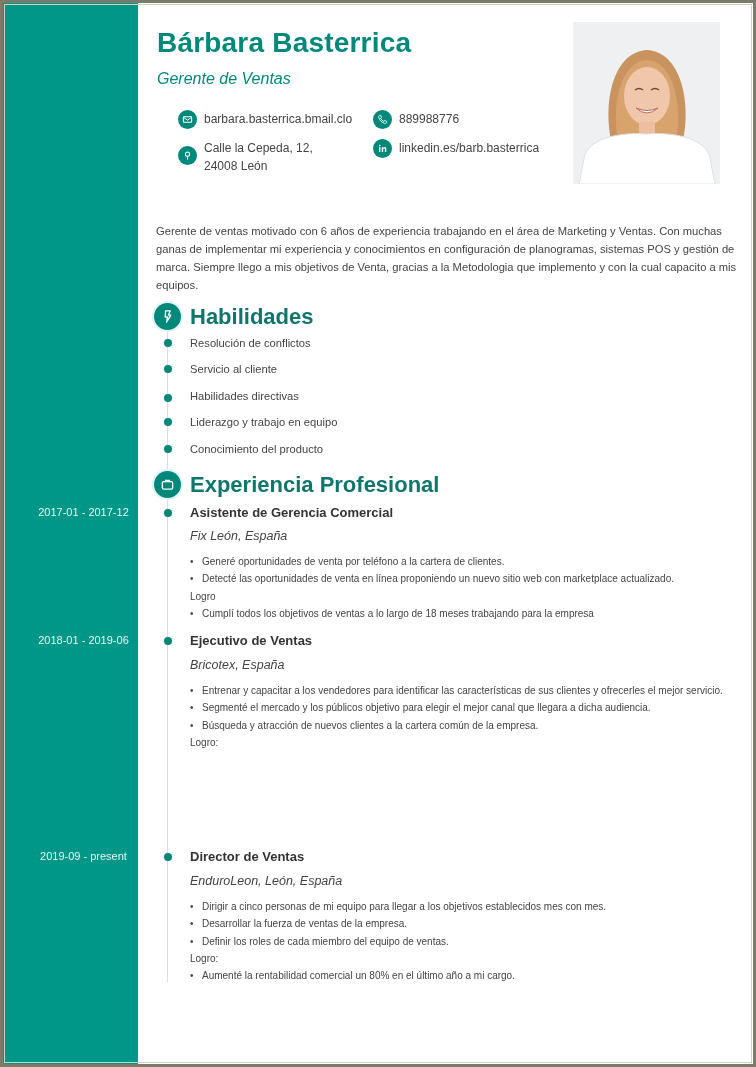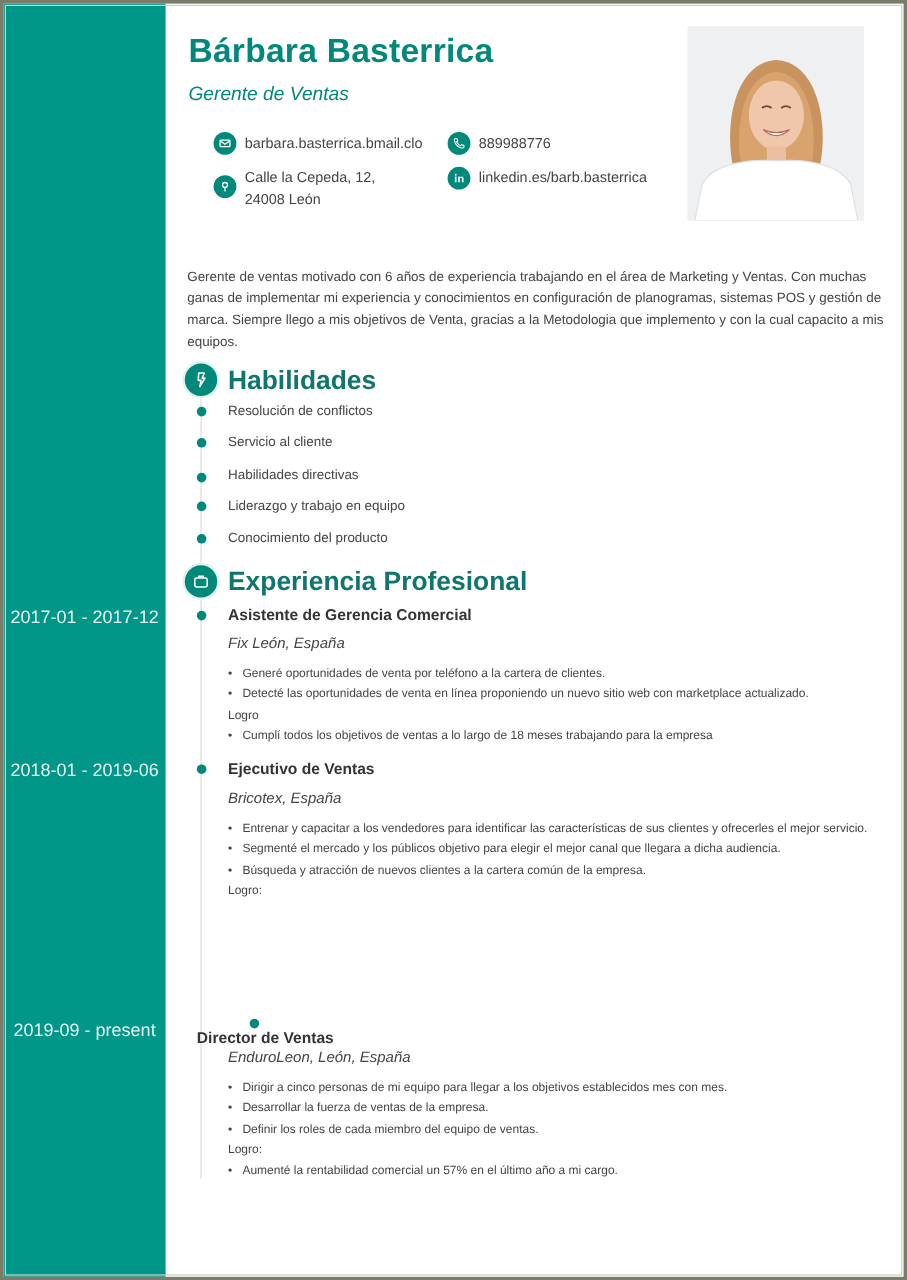--- a/index.html
+++ b/index.html
@@ -12,22 +12,22 @@
     outline: 1px solid #cfcfc4; outline-offset: -5px;
     pointer-events: none; z-index: 10;
   }
 
   .sidebar {
     position: absolute; left: 3px; top: 3px; width: 135px; height: 1061px;
     background: #009688;
   }
 
   .date {
-    position: absolute; left: 3px; width: 135px; text-align: center;
-    color: #e6f6f3; font-size: 15px;
+    position: absolute; left: 3px; width: 161px; text-align: center;
+    color: #e6f6f3; font-size: 11px;
   }
 
   .name {
     position: absolute; left: 19px; top: 24px;
     font-size: 28px; font-weight: bold; color: #00897b; letter-spacing: 0.2px;
   }
   .title {
     position: absolute; left: 19px; top: 67px;
     font-size: 16px; font-style: italic; color: #00897b;
   }
@@ -206,26 +206,26 @@
 </div>
 <div class="company" style="top:658px;">Bricotex, España</div>
 <div class="bullets" style="top:682px;">
   <div class="li">Entrenar y capacitar a los vendedores para identificar las características de sus clientes y ofrecerles el mejor servicio.</div>
   <div class="li">Segmenté el mercado y los públicos objetivo para elegir el mejor canal que llegara a dicha audiencia.</div>
   <div class="li">Búsqueda y atracción de nuevos clientes a la cartera común de la empresa.</div>
   <div class="lbl">Logro:</div>
 </div>
 
 <div class="date" style="top:850px;">2019-09  - present</div>
-<div class="job-head" style="top:849px;flex-direction:column;">
+<div class="job-head" style="top:849px;">
   <span class="dot"></span>
   <span class="job-title">Director de Ventas</span>
 </div>
 <div class="company" style="top:874px;">EnduroLeon, León, España</div>
 <div class="bullets" style="top:898px;">
   <div class="li">Dirigir a cinco personas de mi equipo para llegar a los objetivos establecidos mes con mes.</div>
   <div class="li">Desarrollar la fuerza de ventas de la empresa.</div>
   <div class="li">Definir los roles de cada miembro del equipo de ventas.</div>
   <div class="lbl">Logro:</div>
-  <div class="li">Aumenté la rentabilidad comercial un 57% en el último año a mi cargo.</div>
+  <div class="li">Aumenté la rentabilidad comercial un 80% en el último año a mi cargo.</div>
 </div>
 
 <div class="frame"></div>
 
 </body></html>

